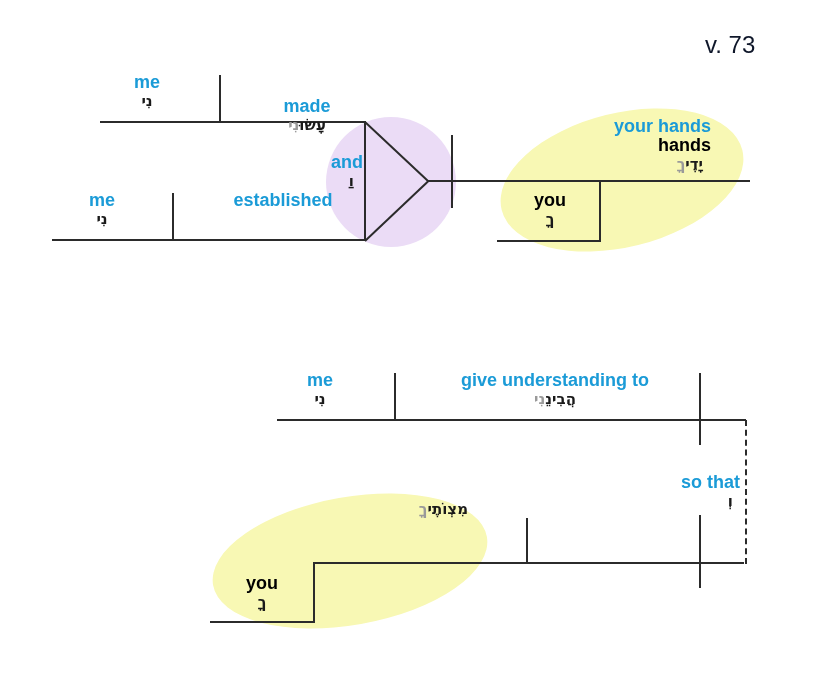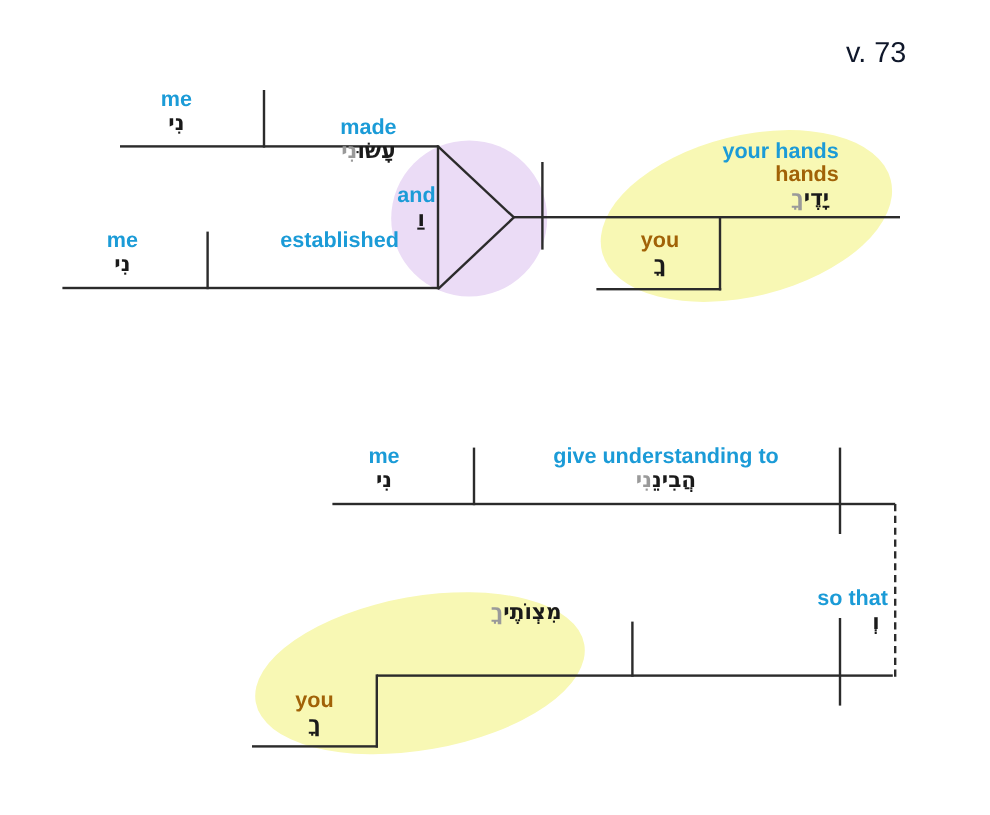--- a/index.html
+++ b/index.html
@@ -15,22 +15,22 @@
   .vdash { position:absolute; width:0; border-left:2px dashed #2b2b2b; z-index:2; }
   
   .ellipse { position:absolute; border-radius:50%; z-index:0; }
   .yellow  { background:#f8f8b4; }
   .lavender{ background:#ebdcf6; }
   
   .stack { position:absolute; z-index:3; white-space:nowrap; line-height:1.0; }
   .ctr   { transform:translateX(-50%); text-align:center; }
   .rgt   { text-align:right; }
   .gloss { font-size:18px; font-weight:bold; color:#1b9bd7; line-height:1.05; }
-  .gray  { color:#a16207; }
-  .heb   { font-family:"DejaVu Sans", sans-serif; font-size:18px; font-weight:bold;
+  .gray  { color:#000000; }
+  .heb   { font-family:"DejaVu Sans", sans-serif; font-size:15px; font-weight:bold;
            color:#1a1a1a; line-height:1.25; direction:rtl; unicode-bidi:isolate; }
   .heb .sfx { color:#9a9a9a; }
   .verse { position:absolute; z-index:3; font-size:24px; color:#0f172a; white-space:nowrap; }
 </style>
 </head>
 <body>
 
 <div id="canvas">
 
   <div class="verse" style="left:705px; top:31px;">v. 73</div>
@@ -63,21 +63,21 @@
     <div class="gloss">me</div>
     <div class="heb">נִי</div>
   </div>
   <div class="stack ctr" style="left:283px; top:191px;text-align:right;">
     <div class="gloss">established</div>
   </div>
   <div class="stack rgt" style="right:462px; top:153px;">
     <div class="gloss">and</div>
     <div class="heb" style="padding-right:9px;">וַ</div>
   </div>
-  <div class="stack rgt" style="right:126px; top:117px;">
+  <div class="stack rgt" style="right:114px; top:117px;">
     <div class="gloss">your hands</div>
     <div class="gloss gray">hands</div>
     <div class="heb" style="padding-right:8px;"><span dir="rtl"><span>יָדֶי</span><span class="sfx">ךָ</span></span></div>
   </div>
   <div class="stack ctr" style="left:550px; top:191px;">
     <div class="gloss gray">you</div>
     <div class="heb">ךָ</div>
   </div>
 
   <div class="hline" style="left:277px; top:419px; width:469px;"></div>
@@ -91,21 +91,21 @@
   <div class="vline" style="left:699px; top:515px; height:73px;"></div>
 
   <div class="stack ctr" style="left:320px; top:371px;">
     <div class="gloss">me</div>
     <div class="heb">נִי</div>
   </div>
   <div class="stack ctr" style="left:555px; top:371px;text-align:center;">
     <div class="gloss">give understanding to</div>
     <div class="heb"><span dir="rtl"><span>הֲבִינֵ</span><span class="sfx">נִי</span></span></div>
   </div>
-  <div class="stack rgt" style="right:85px; top:489px;">
+  <div class="stack rgt" style="right:85px; top:473px;">
     <div class="gloss">so that</div>
     <div class="heb" style="padding-right:7px;">וְ</div>
   </div>
   <div class="stack rgt" style="right:353px; top:500px;">
     <div class="heb" style="padding-right:4px;text-align:center;"><span dir="rtl"><span>מִצְוֹתֶי</span><span class="sfx">ךָ</span></span></div>
   </div>
   <div class="stack ctr" style="left:262px; top:574px;">
     <div class="gloss gray">you</div>
     <div class="heb">ךָ</div>
   </div>

